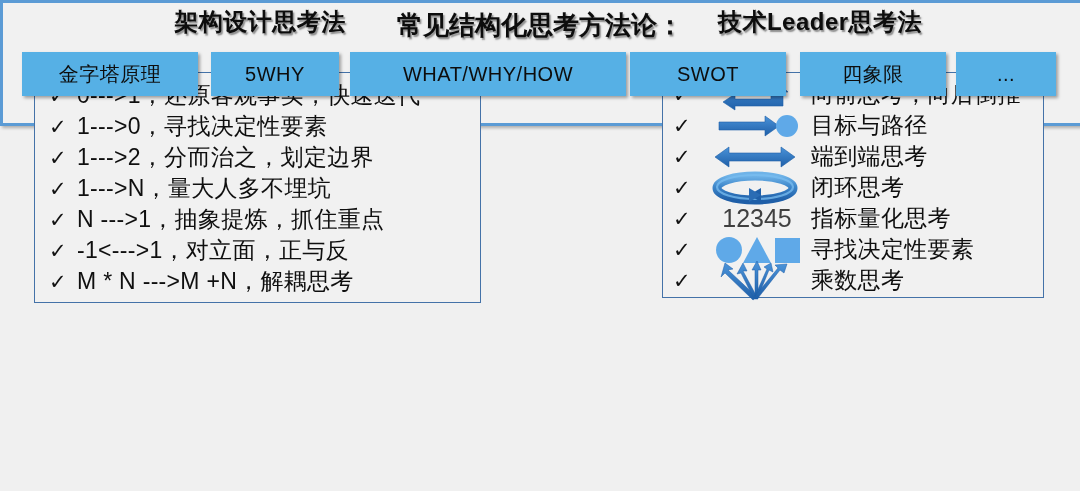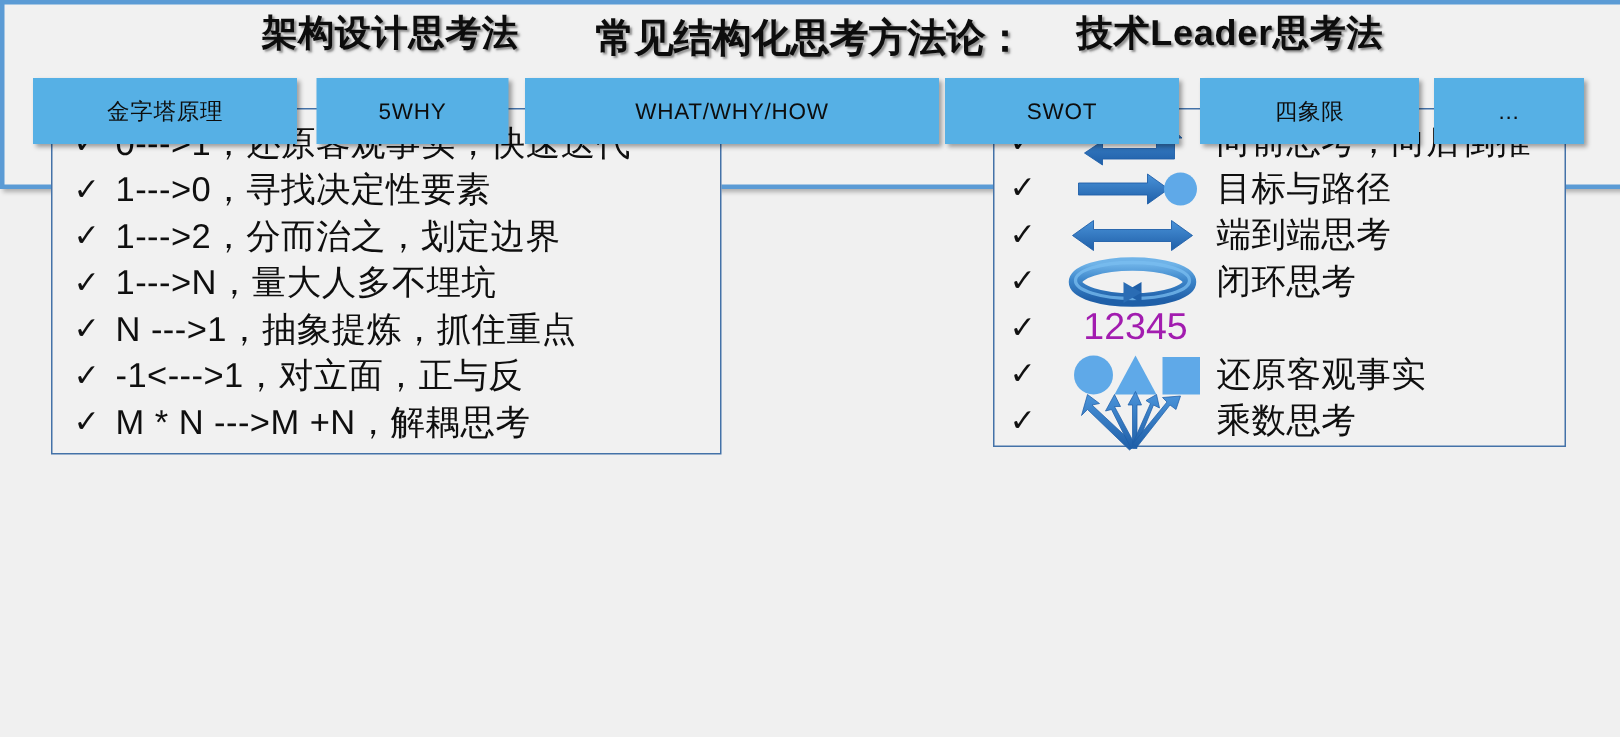--- a/index.html
+++ b/index.html
@@ -78,21 +78,21 @@
     flex: 0 0 108px;
     height: 31px;
     position: relative;
     display: flex;
     align-items: center;
     justify-content: center;
   }
   .icon-cell svg { display: block; overflow: visible; }
   .num-icon {
     font-size: 25px;
-    color: #a21caf;
+    color: #404040;
     letter-spacing: 0px;
     font-family: "Liberation Sans", sans-serif;
   }
   .row-r .txt { letter-spacing: .3px; }
 
   
   #panel-bottom {
     left: 4px; top: 364px; width: 1070px; height: 120px;
     border: 3px solid #d946ef;
     background: #f1f1f1;
@@ -114,21 +114,21 @@
     left: 0; top: 52px;
     width: 100%;
     height: 50px;
   }
   .chip {
     position: absolute;
     top: 0;
     height: 44px;
     background: #56b0e5;
     color: #0d0d0d;
-    font-size: 15px;
+    font-size: 20px;
     display: flex;
     align-items: center;
     justify-content: center;
     box-shadow: 2px 2px 3px rgba(0,0,0,.35);
     white-space: nowrap;
     letter-spacing: .5px;
   }
 </style>
 </head>
 <body style="background: rgb(240, 240, 240);">
@@ -243,32 +243,33 @@
         </svg>
       </span>
       <span class="txt">闭环思考</span>
     </div>
 
     <div class="row-r">
       <span class="chk">✓</span>
       <span class="icon-cell">
         <span class="num-icon">12345</span>
       </span>
+      <span class="txt">指标量化思考</span>
     </div>
 
     <div class="row-r">
       <span class="chk">✓</span>
       <span class="icon-cell">
         <svg width="96" height="30" viewBox="0 0 96 30">
           <circle cx="20" cy="15" r="13" fill="#5fa9e8"></circle>
           <path d="M48 2 L62 28 L34 28 Z" fill="#5fa9e8"></path>
           <rect x="66" y="3" width="25" height="25" fill="#5fa9e8"></rect>
         </svg>
       </span>
-      <span class="txt">还原客观事实</span>
+      <span class="txt">寻找决定性要素</span>
     </div>
 
     <div class="row-r">
       <span class="chk">✓</span>
       <span class="icon-cell">
         <svg width="96" height="40" viewBox="0 0 96 40">
           <defs>
             <linearGradient id="gE" x1="0" y1="0" x2="0" y2="1">
               <stop offset="0%" stop-color="#4a93d9"></stop>
                 <stop offset="100%" stop-color="#1f5fa8"></stop>

